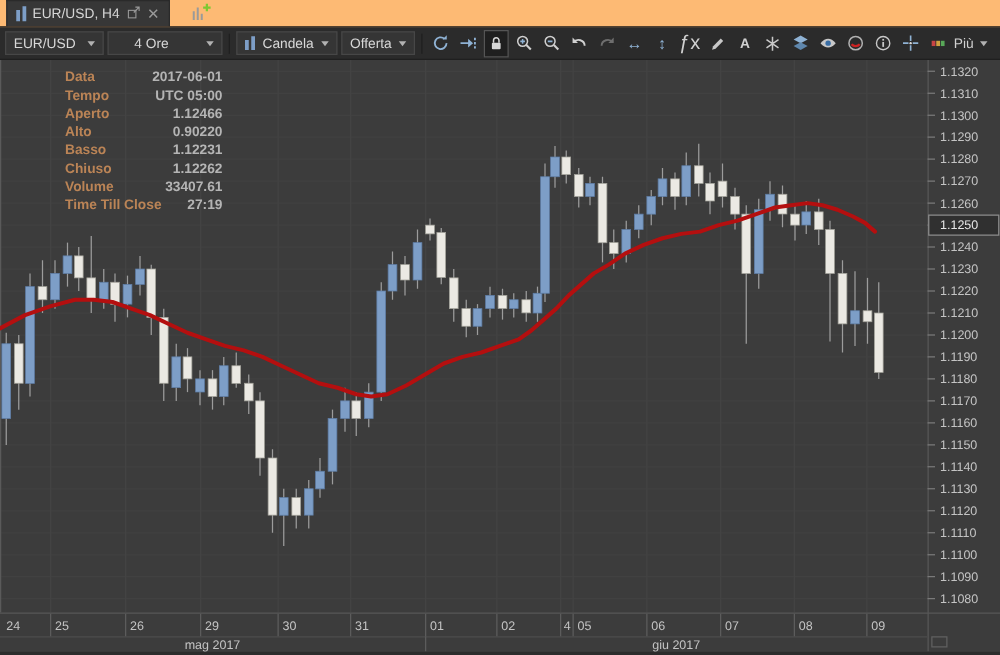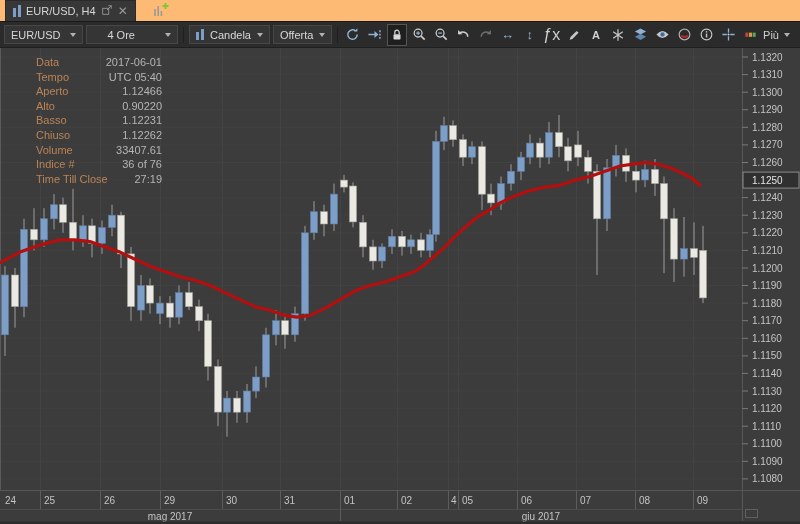--- a/index.html
+++ b/index.html
@@ -37,21 +37,21 @@
         font-size:13px;color:#c8c8c8;}
   .icon.pressed{background:#1f1f1f;border:1px solid #555;}
   .icon.blue{color:#8fb2d4;font-weight:bold;}
   .icon .fx{font-size:16px;color:#d0d0d0;}
   .icon .a-glyph{font-size:11px;font-weight:bold;color:#d0d0d0;}
   .more{margin-left:auto;margin-right:6px;display:flex;align-items:center;gap:5px;
         font-size:11px;color:#d0d0d0;}
   .sep{width:1px;height:16px;background:#1f1f1f;margin:0 2px;}
   
   #chart-svg{position:absolute;left:0;top:0;z-index:1;}
-  .info-overlay{position:absolute;left:36px;top:55px;width:126px;z-index:3;font-size:11px;}
+  .info-overlay{position:absolute;left:52px;top:55px;width:126px;z-index:3;font-size:11px;font-weight:bold;}
   .ir{display:flex;justify-content:space-between;line-height:14.6px;white-space:nowrap;}
   .il{color:#bb8456;}
   .iv{color:#b4b4b4;margin-left:10px;}
 </style>
 </head>
 <body>
 
 <div class="stage">
 
   <svg id="chart-svg" width="800" height="524">
@@ -486,21 +486,21 @@
     </div>
   </div>
 
   <div class="info-overlay" id="info-overlay">
       <div class="ir">
         <span class="il">Data</span>
         <span class="iv">2017-06-01</span>
       </div>
       <div class="ir">
         <span class="il">Tempo</span>
-        <span class="iv">UTC 05:40</span>
+        <span class="iv">UTC 05:00</span>
       </div>
       <div class="ir">
         <span class="il">Aperto</span>
         <span class="iv">1.12466</span>
       </div>
       <div class="ir">
         <span class="il">Alto</span>
         <span class="iv">0.90220</span>
       </div>
       <div class="ir">
@@ -509,22 +509,18 @@
       </div>
       <div class="ir">
         <span class="il">Chiuso</span>
         <span class="iv">1.12262</span>
       </div>
       <div class="ir">
         <span class="il">Volume</span>
         <span class="iv">33407.61</span>
       </div>
       <div class="ir">
-        <span class="il">Indice #</span>
-        <span class="iv">36 of 76</span>
-      </div>
-      <div class="ir">
         <span class="il">Time Till Close</span>
         <span class="iv">27:19</span>
       </div>
     </div>
 
 </div>
 
 </body></html>

